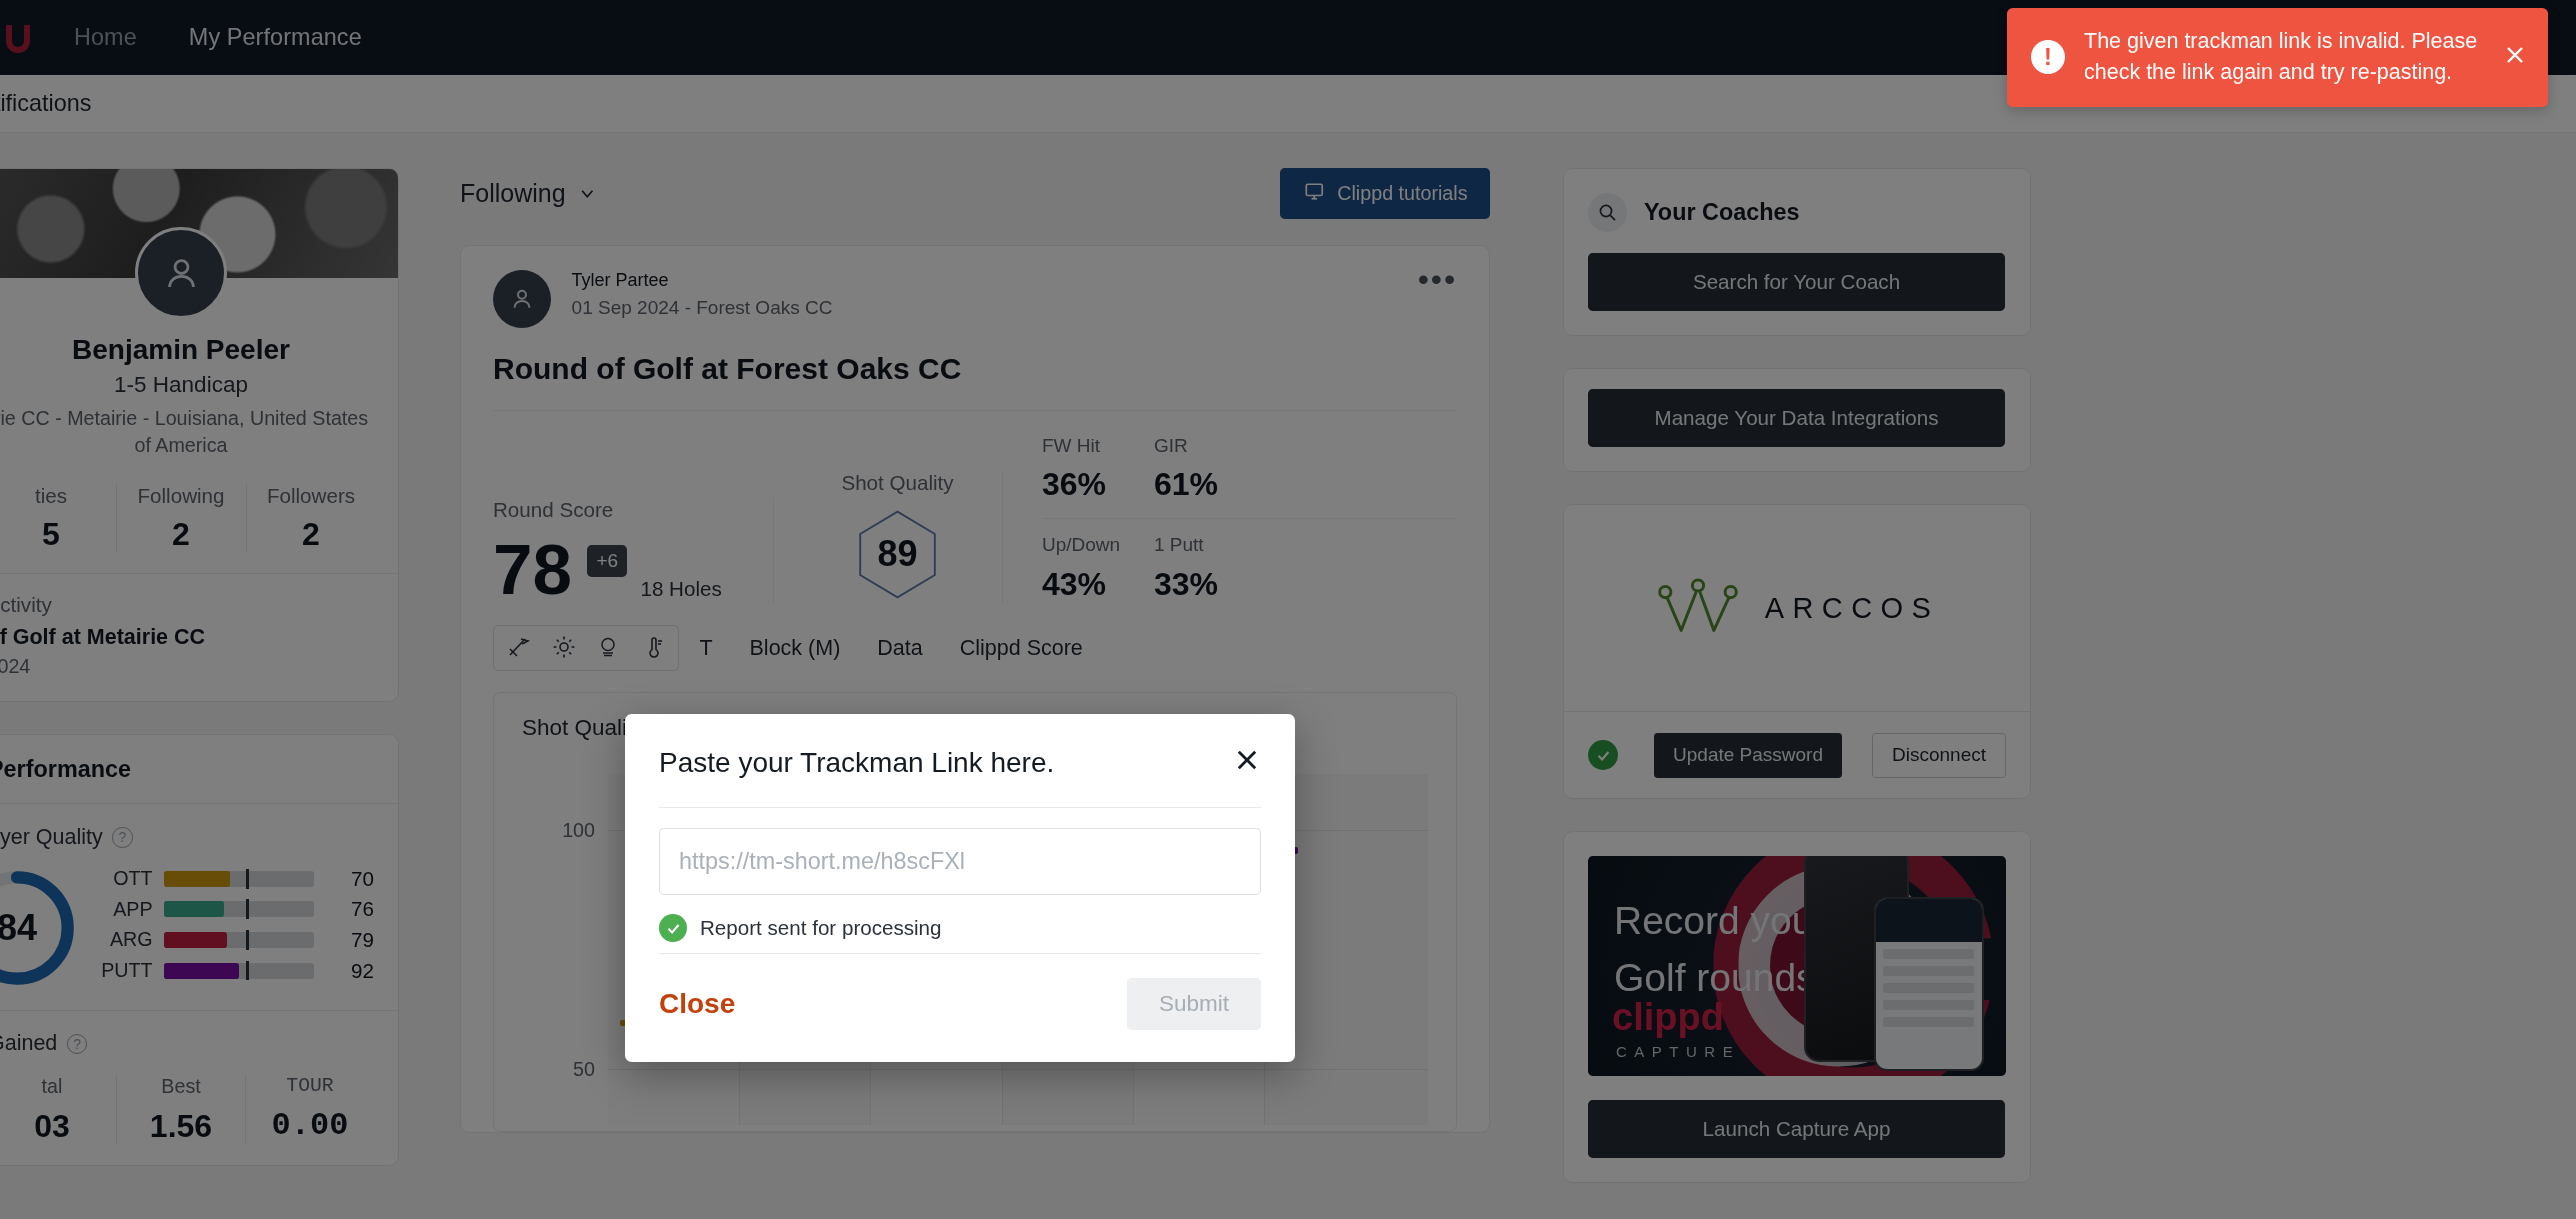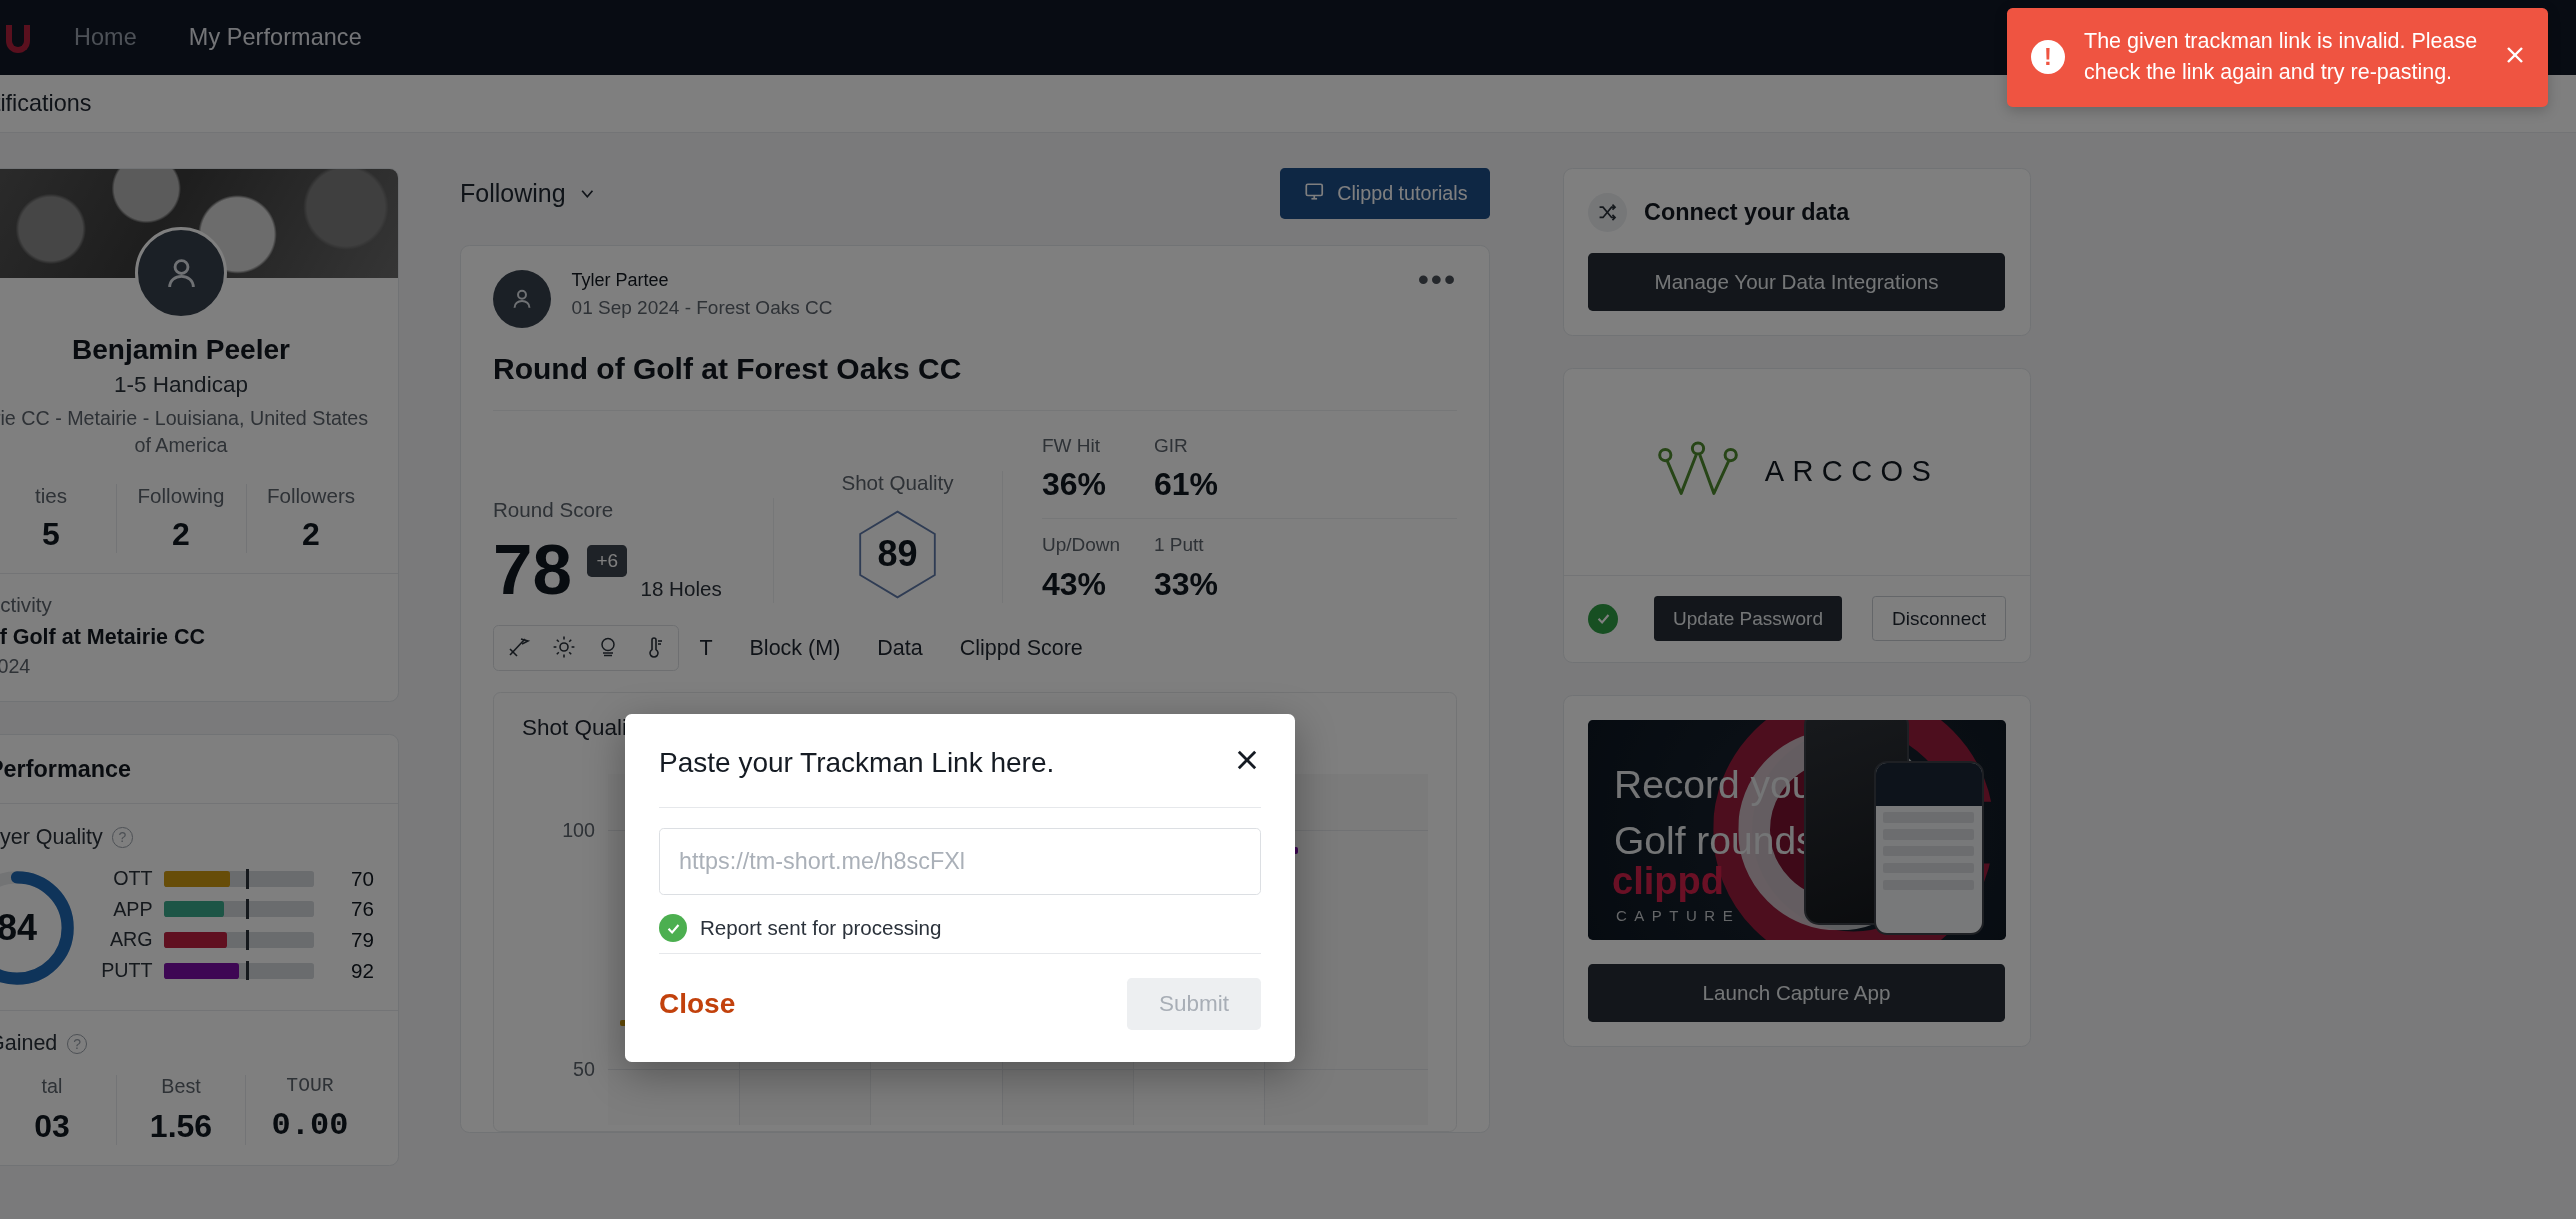--- a/index.html
+++ b/index.html
@@ -622,33 +622,34 @@
               <div style="position:absolute;left:3%;top:58%;font-size:19.7px;color:#2b323b">60</div>
               <div class="barmark" style="left:1.5%;width:14%;top:70%;background:#cf9a11"></div>
               <div class="barmark" style="left:81%;width:3.2%;top:21%;background:#7d0fa8"></div>
             </div>
           </div>
         </div>
       </div>
 
       <div class="col-right">
 
-
         <div class="card">
           <div class="rc-head">
             <span class="rc-ico">
               <svg width="20.6" height="20.6" viewBox="0 0 24 24" fill="none" stroke="currentColor" stroke-width="2">
-                  <path d="M3 6h4l10 12h4"></path>
-                  <path d="M3 18h4L17 6h4"></path>
-                  <polyline points="18,3 21,6 18,9"></polyline>
-                  <polyline points="18,15 21,18 18,21"></polyline>
+                  <circle cx="10.5" cy="10.5" r="6.5"></circle>
+                  <line x1="15.5" y1="15.5" x2="21" y2="21"></line>
                 </svg>
             </span>
-            <span class="rc-title">Connect your data</span>
-          </div>
+            <span class="rc-title">Your Coaches</span>
+          </div>
+          <button class="btn-dark">Search for Your Coach</button>
+        </div>
+
+        <div class="card">
           <button class="btn-dark">Manage Your Data Integrations</button>
         </div>
 
         <div class="card">
           <div class="arccos-body">
             <span>
               <svg width="86" height="58" viewBox="0 0 92 62" fill="none" stroke="#4e8a2e" stroke-width="3.2" stroke-linejoin="round">
                 <circle cx="11" cy="15" r="6"></circle>
                   <circle cx="46" cy="8" r="6"></circle>
                   <circle cx="81" cy="15" r="6"></circle>

